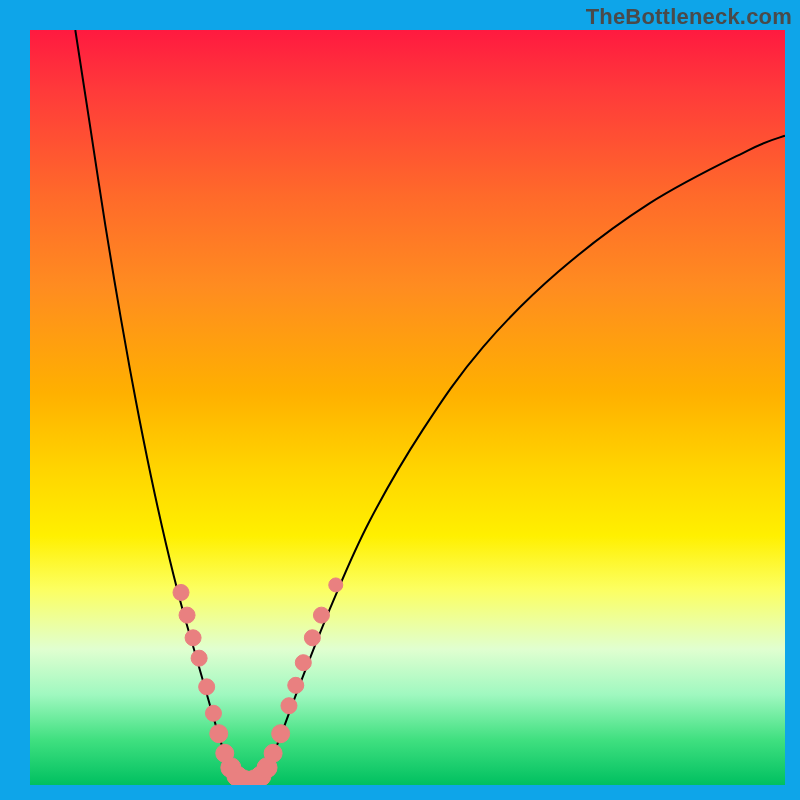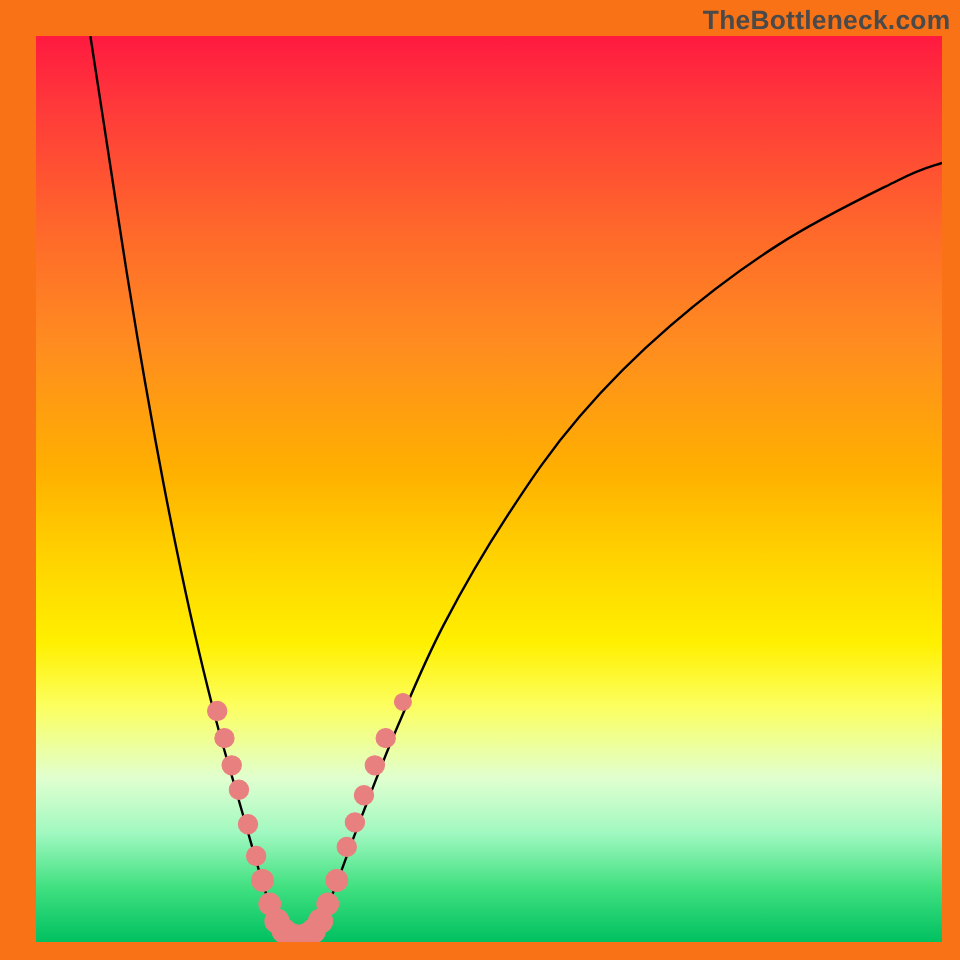--- a/index.html
+++ b/index.html
@@ -1,21 +1,21 @@
 <!DOCTYPE html>
 <html><head>
 <meta charset="utf-8">
 <style>
   * { margin: 0; padding: 0; box-sizing: border-box; }
   html, body { width: 800px; height: 800px; overflow: hidden; }
   .stage {
     position: relative;
     width: 800px;
     height: 800px;
-    background: #f97316;
+    background: #0ea5e9;
   }
   .plot-area {
     position: absolute;
     left: 30px;
     top: 30px;
     width: 755px;
     height: 755px;
     background: linear-gradient(to bottom,
       #ff1a40 0%,
       #ff3a3a 8%,

